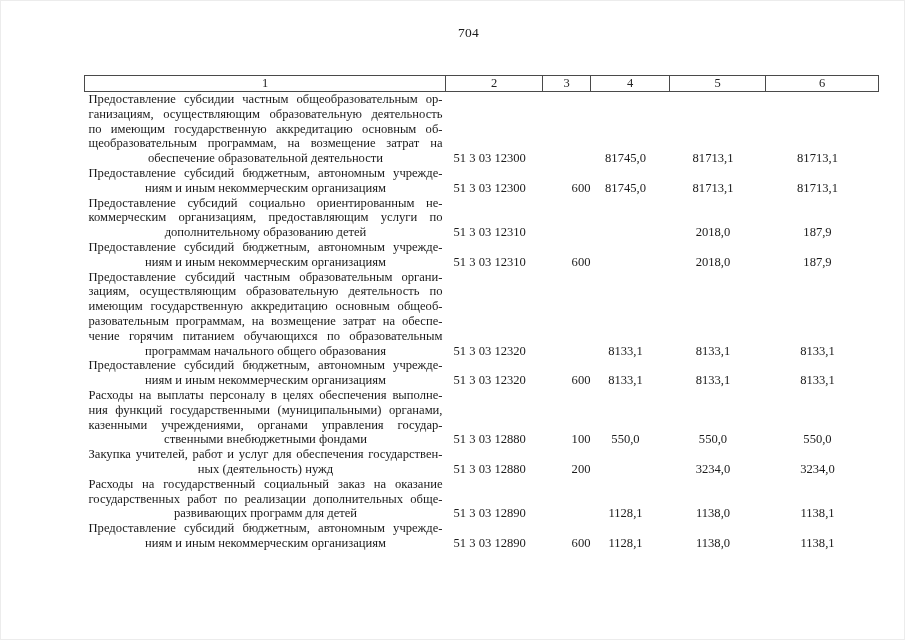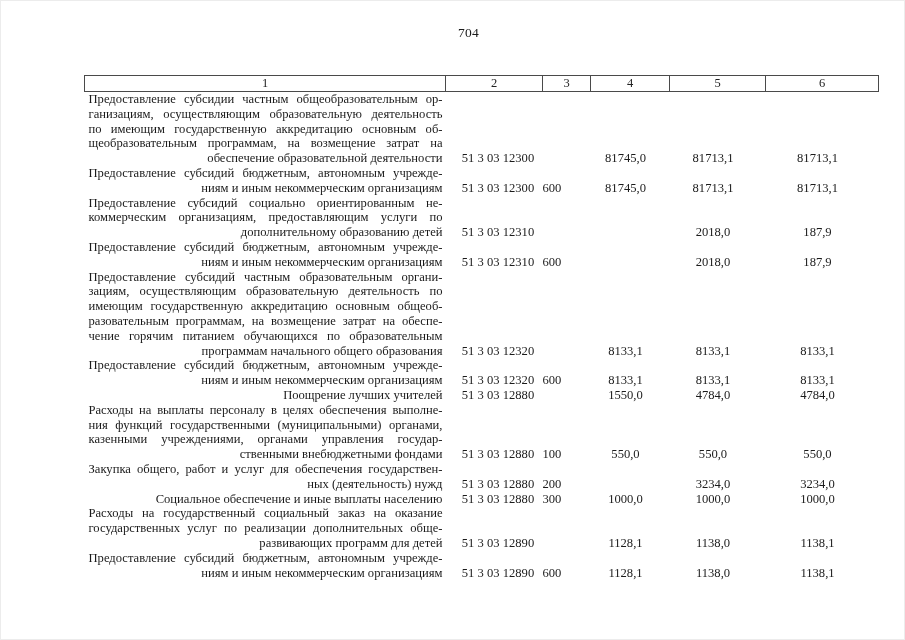--- a/index.html
+++ b/index.html
@@ -43,24 +43,24 @@
     color: #222;
   }
   tbody td {
     vertical-align: bottom;
     padding: 0;
     font-size: 12.6px;
     line-height: 14.8px;
     color: var(--text, #1b1b1b);
   }
   td.c1 { padding: 0 3px 0 4px; margin-left: 37px; }
-  td.c1 .ln { text-align: right; }
+  td.c1 .ln { text-align: center; }
   td.c1 .ln.just { text-align: justify; text-align-last: justify; }
-  td.c2 { padding-left: 8px; white-space: nowrap; text-align: center; }
-  td.c3 { text-align: left; }
+  td.c2 { padding-left: 8px; white-space: nowrap; }
+  td.c3 { text-align: right; }
   td.c4, td.c5, td.c6 { text-align: center; padding-right: 9px; white-space: nowrap; }
 </style>
 </head>
 <body>
 
 <div class="page">
   <div class="page-number">704</div>
 
   <table class="budget-table">
     <colgroup>
@@ -151,66 +151,46 @@
             <div class="ln">ниям и иным некоммерческим организациям</div>
           </td>
           <td class="c2">51 3 03 12320</td>
           <td class="c3">600</td>
           <td class="c4">8133,1</td>
           <td class="c5">8133,1</td>
           <td class="c6">8133,1</td>
         </tr>
         <tr>
           <td class="c1">
-            <div class="ln">Поощрение лучших учителей</div>
-          </td>
-          <td class="c2">51 3 03 12880</td>
-          <td class="c3"></td>
-          <td class="c4">1550,0</td>
-          <td class="c5">4784,0</td>
-          <td class="c6">4784,0</td>
-        </tr>
-        <tr>
-          <td class="c1">
             <div class="ln just">Расходы на выплаты персоналу в целях обеспечения выполне-</div>
             <div class="ln just">ния функций государственными (муниципальными) органами,</div>
             <div class="ln just">казенными учреждениями, органами управления государ-</div>
             <div class="ln">ственными внебюджетными фондами</div>
           </td>
           <td class="c2">51 3 03 12880</td>
           <td class="c3">100</td>
           <td class="c4">550,0</td>
           <td class="c5">550,0</td>
           <td class="c6">550,0</td>
         </tr>
         <tr>
           <td class="c1">
-            <div class="ln just">Закупка общего, работ и услуг для обеспечения государствен-</div>
+            <div class="ln just">Закупка учителей, работ и услуг для обеспечения государствен-</div>
             <div class="ln">ных (деятельность) нужд</div>
           </td>
           <td class="c2">51 3 03 12880</td>
           <td class="c3">200</td>
           <td class="c4"></td>
           <td class="c5">3234,0</td>
           <td class="c6">3234,0</td>
         </tr>
         <tr>
           <td class="c1">
-            <div class="ln">Социальное обеспечение и иные выплаты населению</div>
-          </td>
-          <td class="c2">51 3 03 12880</td>
-          <td class="c3">300</td>
-          <td class="c4">1000,0</td>
-          <td class="c5">1000,0</td>
-          <td class="c6">1000,0</td>
-        </tr>
-        <tr>
-          <td class="c1">
             <div class="ln just">Расходы на государственный социальный заказ на оказание</div>
-            <div class="ln just">государственных услуг по реализации дополнительных обще-</div>
+            <div class="ln just">государственных работ по реализации дополнительных обще-</div>
             <div class="ln">развивающих программ для детей</div>
           </td>
           <td class="c2">51 3 03 12890</td>
           <td class="c3"></td>
           <td class="c4">1128,1</td>
           <td class="c5">1138,0</td>
           <td class="c6">1138,1</td>
         </tr>
         <tr>
           <td class="c1">

